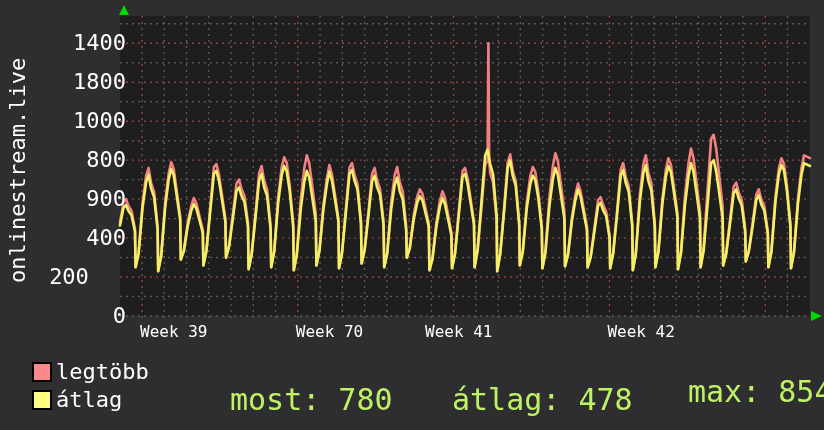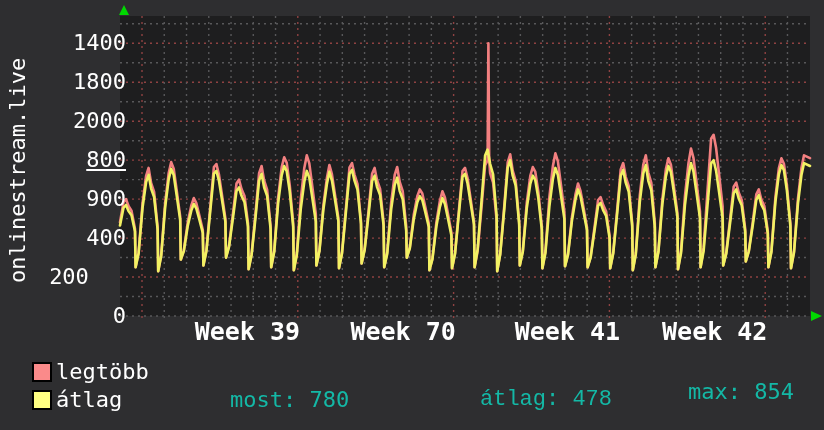--- a/index.html
+++ b/index.html
@@ -1,21 +1,21 @@
 <!DOCTYPE html>
 <html><head>
 <meta charset="utf-8">
 <style>
   html,body{margin:0;padding:0;background:#2e2e30;}
   .stage{position:relative;width:824px;height:430px;background:#2e2e30;overflow:hidden;
          font-family:"DejaVu Sans Mono","Liberation Mono",monospace;color:#ffffff;}
   svg{position:absolute;left:0;top:0;display:block;}
-  .lbl{position:absolute;font-size:22px;line-height:22px;white-space:pre;color:#14b8a6;}
+  .lbl{position:absolute;font-size:30px;line-height:22px;white-space:pre;color:#bef264;}
   .ylab{position:absolute;left:12px;width:114px;text-align:right;font-size:22px;line-height:22px;}
-  .xlab{position:absolute;width:160px;text-align:right;font-size:25px;line-height:22px;font-weight:bold;}
+  .xlab{position:absolute;width:160px;text-align:left;font-size:16px;line-height:22px;}
   .vtitle{position:absolute;left:2px;top:30px;height:280px;width:30px;
           writing-mode:vertical-rl;transform:rotate(180deg);
           display:flex;align-items:center;justify-content:center;
           font-size:22px;letter-spacing:0px;}
   .swatch{position:absolute;width:16px;height:16px;border:2px solid #000;box-sizing:content-box;}
   .legend-text{position:absolute;font-size:22px;line-height:22px;}
 </style>
 </head>
 <body>
 
@@ -75,38 +75,38 @@
       <polygon points="822,316 811,311 811,321" fill="#00d800"></polygon>
     </svg>
 
   <div class="vtitle">onlinestream.live</div>
 
   <div id="ylabels">
       <div class="ylab" style="top: 305px;">0</div>
       <div class="ylab" style="top: 266.039px; text-align: center;">200</div>
       <div class="ylab" style="top: 227.078px;">400</div>
       <div class="ylab" style="top: 188.117px;">900</div>
-      <div class="ylab" style="top: 149.156px; text-decoration: underline;">800</div>
-      <div class="ylab" style="top: 110.195px;">2000</div>
+      <div class="ylab" style="top: 149.156px;">800</div>
+      <div class="ylab" style="top: 110.195px;">1000</div>
       <div class="ylab" style="top: 71.2338px;">1800</div>
       <div class="ylab" style="top: 32.2727px;">1400</div>
     </div>
   <div id="xlabels">
       <div class="xlab" style="left: 140px; top: 321px;">Week 39</div>
       <div class="xlab" style="left: 295.8px; top: 321px;">Week 70</div>
-      <div class="xlab" style="left: 460px; top: 321px;">Week 41</div>
+      <div class="xlab" style="left: 425px; top: 321px;">Week 41</div>
       <div class="xlab" style="left: 607.4px; top: 321px;">Week 42</div>
     </div>
 
   <div>
     <span class="swatch" style="left: 32px; top: 362px; background: rgb(250, 138, 138);"></span>
     <span class="legend-text" style="left:56px;top:361px;">legtöbb</span>
     <span class="swatch" style="left: 32px; top: 390px; background: rgb(255, 255, 130);"></span>
     <span class="legend-text" style="left:56px;top:389px;">átlag</span>
   </div>
 
   <div>
     <span class="lbl" style="left:230px;top:389px;">most: 780</span>
-    <span class="lbl" style="left:480px;top:389px;font-family:Liberation Mono, monospace;">átlag: 478</span>
+    <span class="lbl" style="left:452px;top:389px;">átlag: 478</span>
     <span class="lbl" style="left:688px;top:381px;">max: 854</span>
   </div>
 
 </div>
 
 </body></html>

